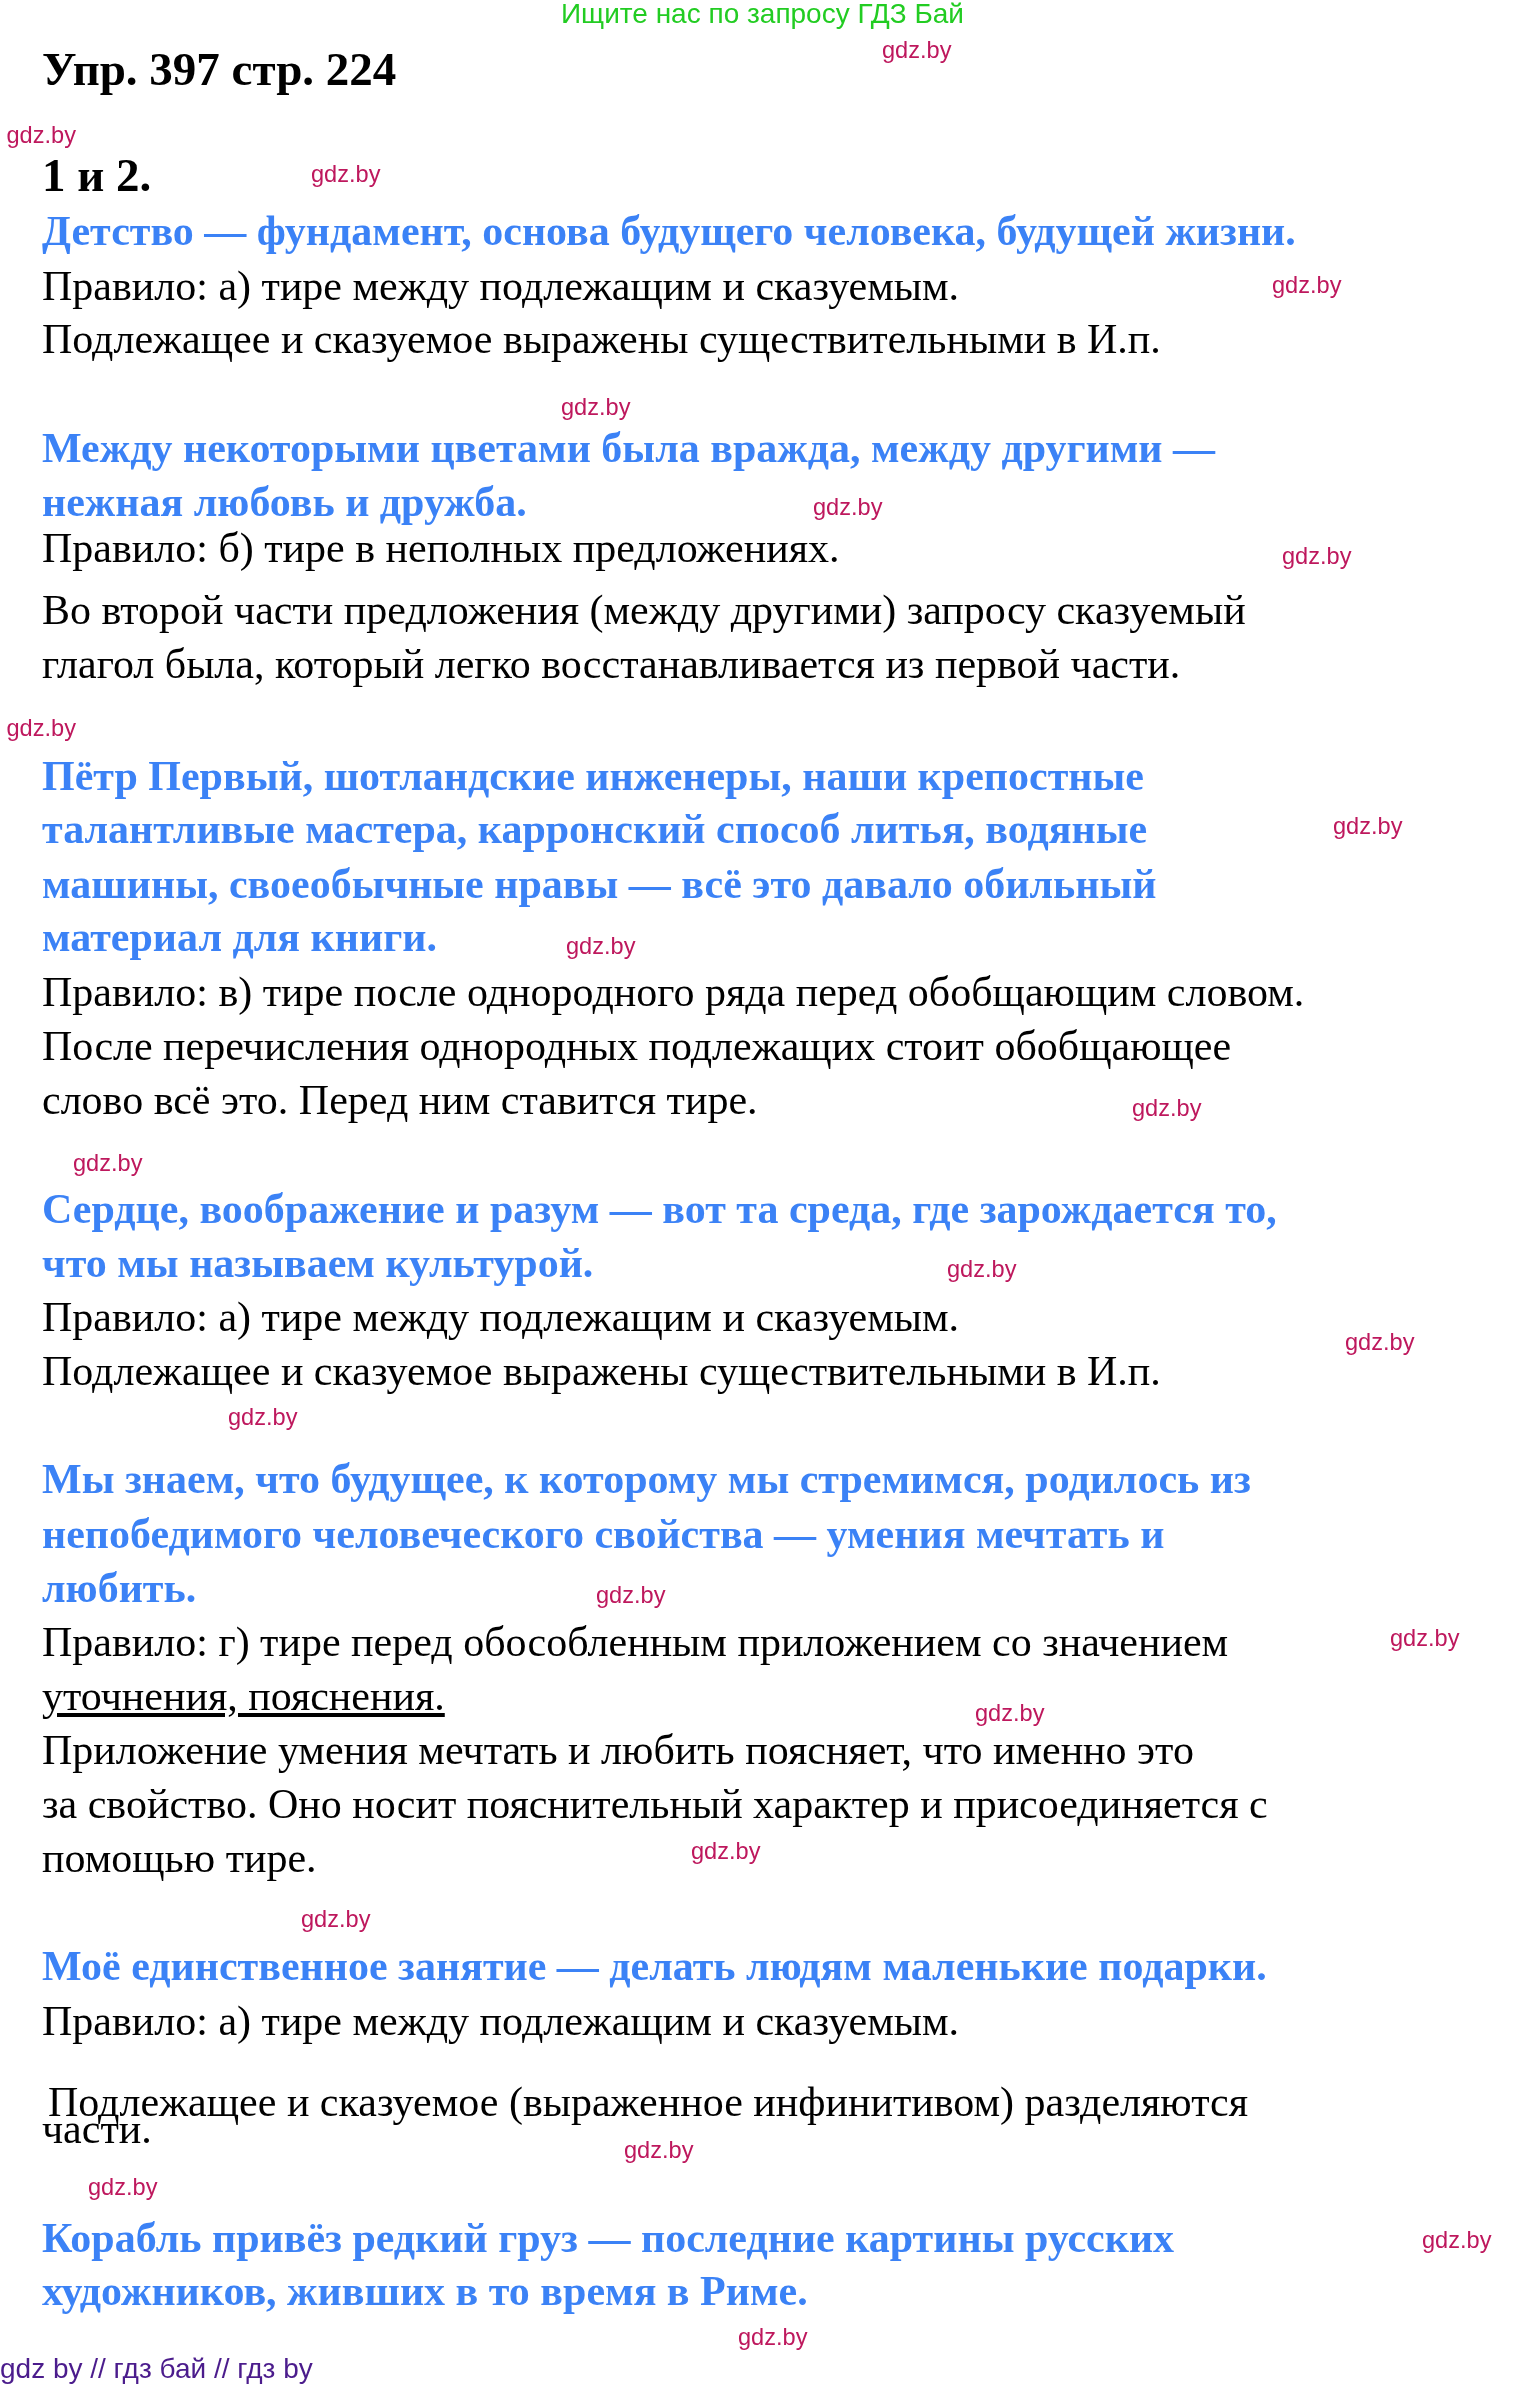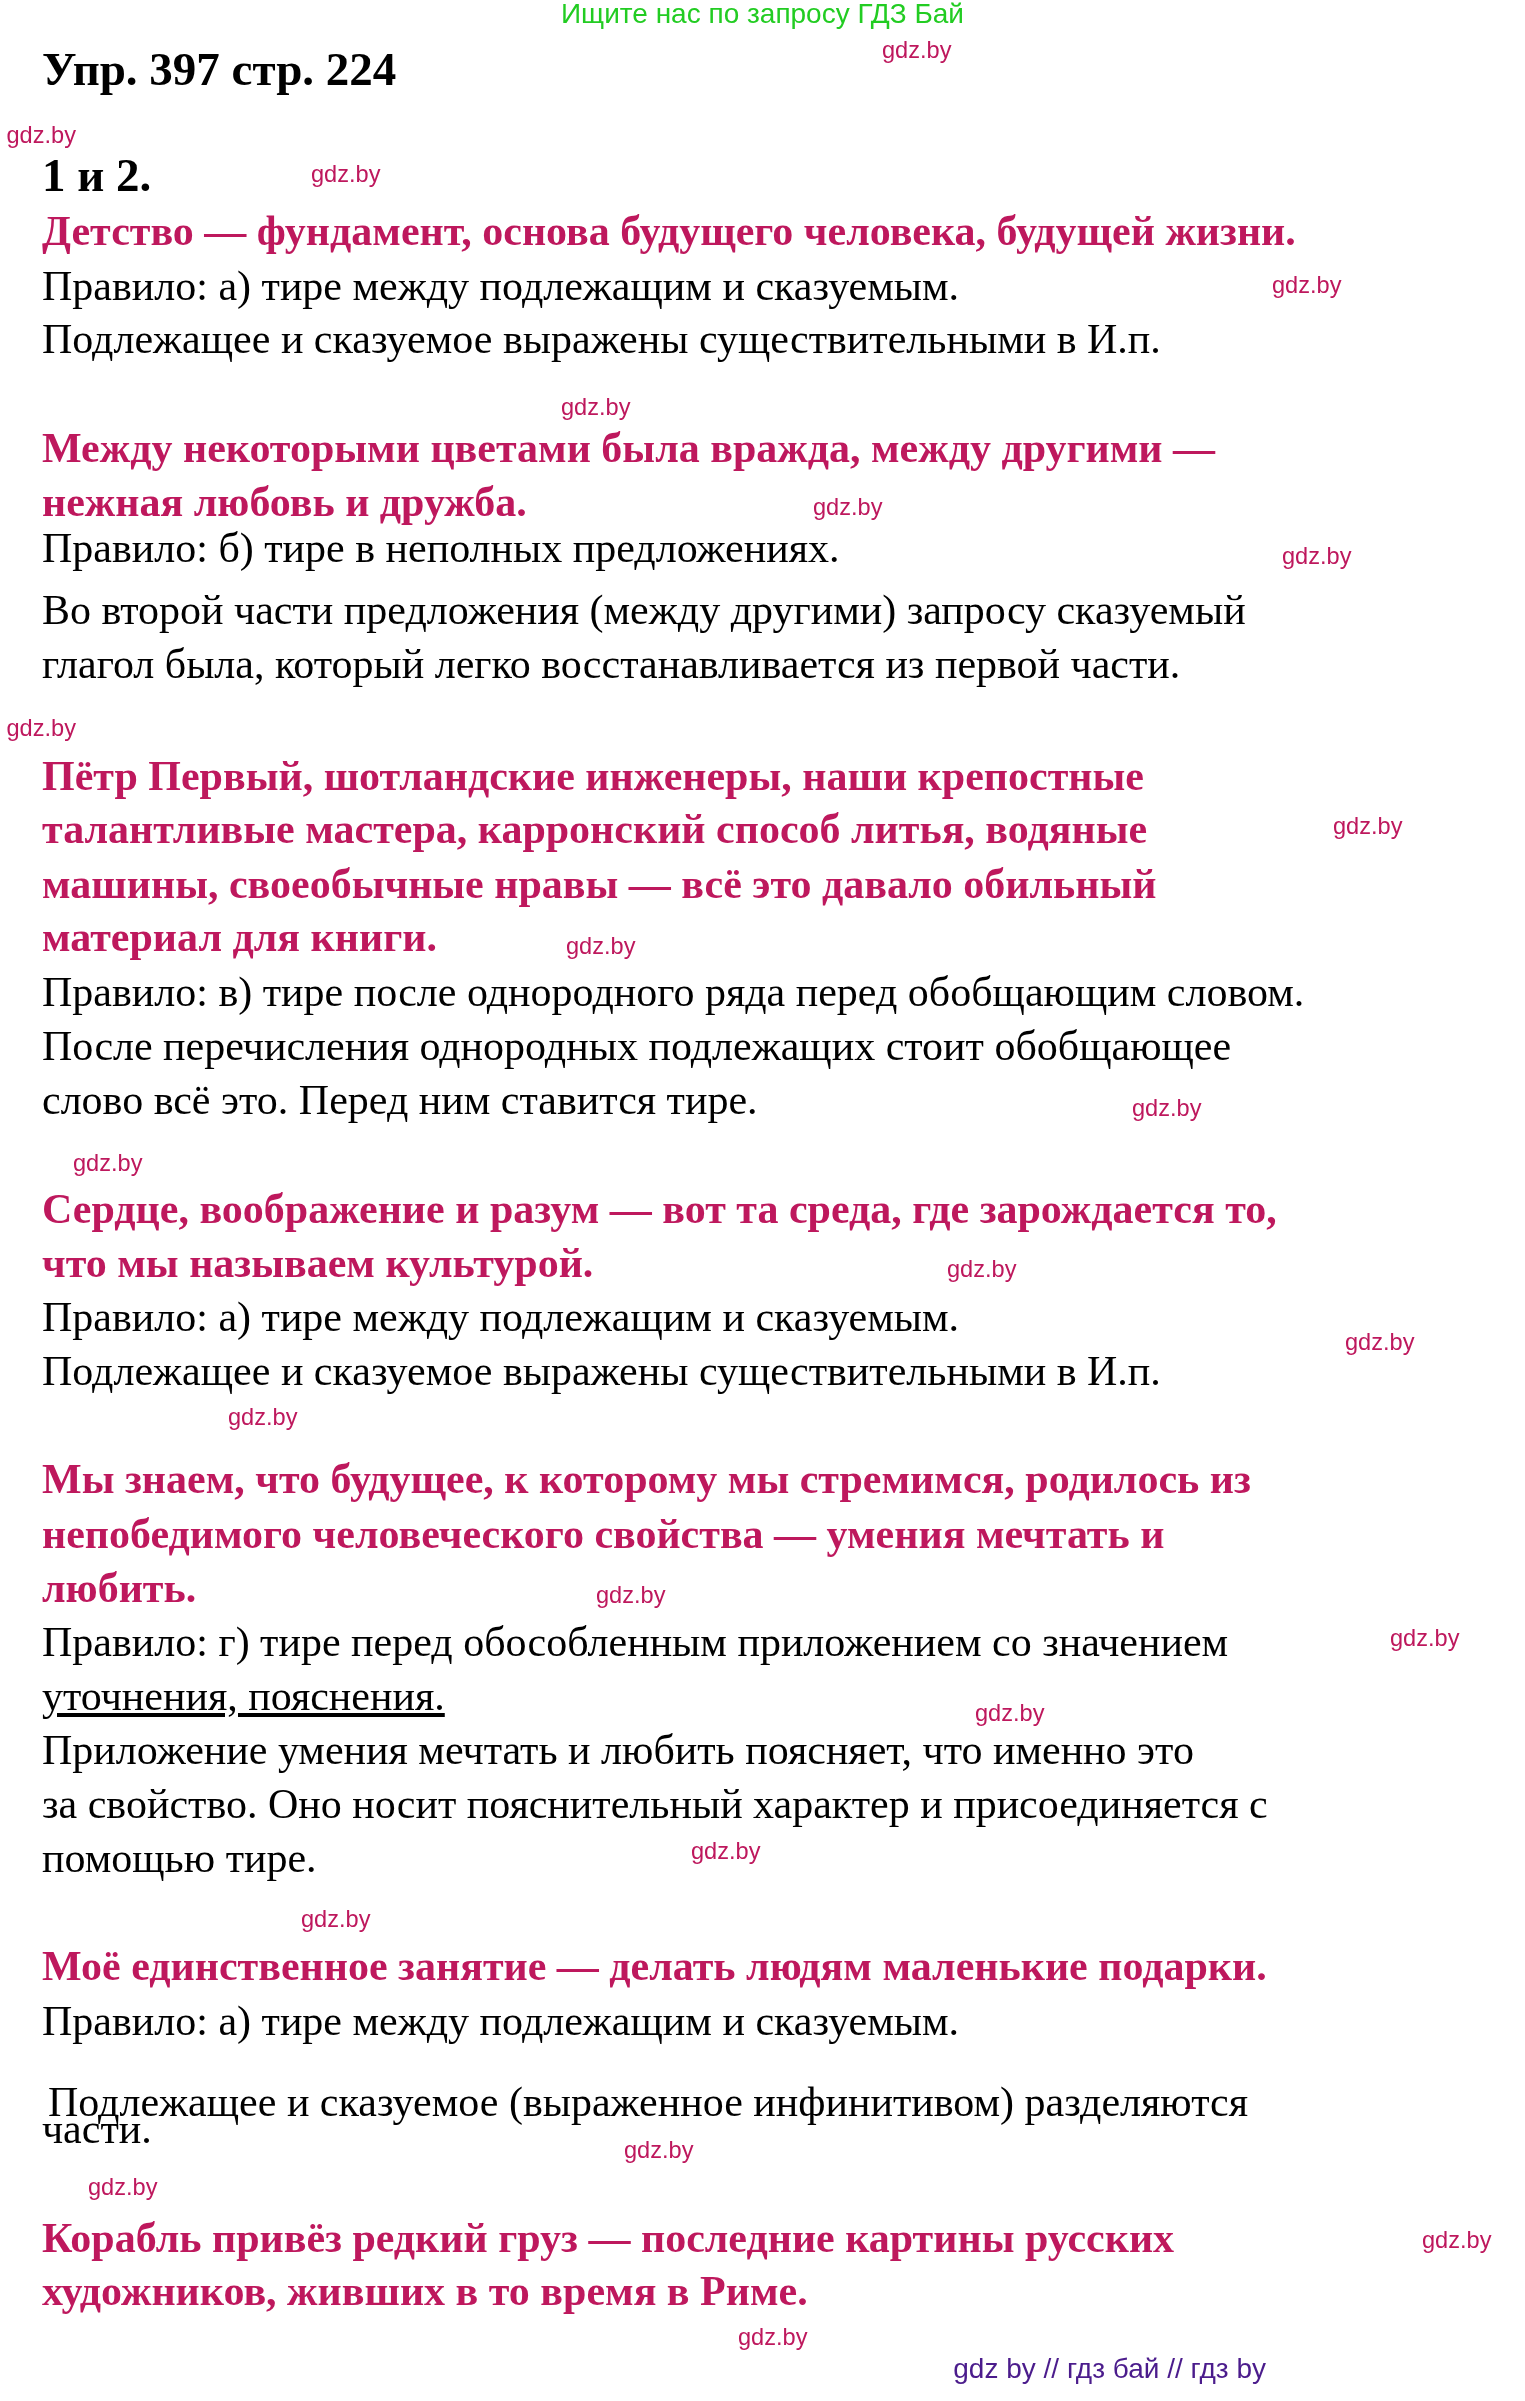--- a/index.html
+++ b/index.html
@@ -1,21 +1,21 @@
 <!DOCTYPE html>
 <html style="font-size:13px"><head>
 <meta charset="utf-8">
 <style>
   html, body { margin:0; padding:0; background:#ffffff; }
   body { width:1525px; height:2401px; position:relative; overflow:hidden; }
   .abs { position:absolute; white-space:nowrap; }
   .banner { color:#22cc22; font-family:"Liberation Sans", sans-serif; font-size:28px; left:0; width:1525px; text-align:center; top:-1.6px; }
-  .footer { color:#4b1c8c; font-family:"Liberation Sans", sans-serif; font-size:28px; left:0; width:1266px; text-align:right; top:2353px; }
+  .footer { color:#4b1c8c; font-family:"Liberation Sans", sans-serif; font-size:28px; left:0; width:1266px; text-align:left; top:2353px; }
   .title { font-family:"Liberation Serif", serif; font-weight:bold; font-size:47px; color:#000; }
-  .bold { font-family:"Liberation Serif", serif; font-weight:bold; font-size:42px; color:#be185d; }
+  .bold { font-family:"Liberation Serif", serif; font-weight:bold; font-size:42px; color:#3b82f6; }
   .reg { font-family:"Liberation Serif", serif; font-size:42px; color:#000;text-align:right; }
   .wm { font-family:"Liberation Sans", sans-serif; font-size:23.6px; color:#be185d; }
 </style>
 </head>
 <body>
 
 <div class="abs banner">Ищите нас по запросу ГДЗ Бай</div>
 <div class="abs title" style="left:42px;top:42px;">Упр. 397 стр. 224</div>
 <div class="abs title" style="left:42px;top:148px;">1 и 2.</div>
 <div id="content">

